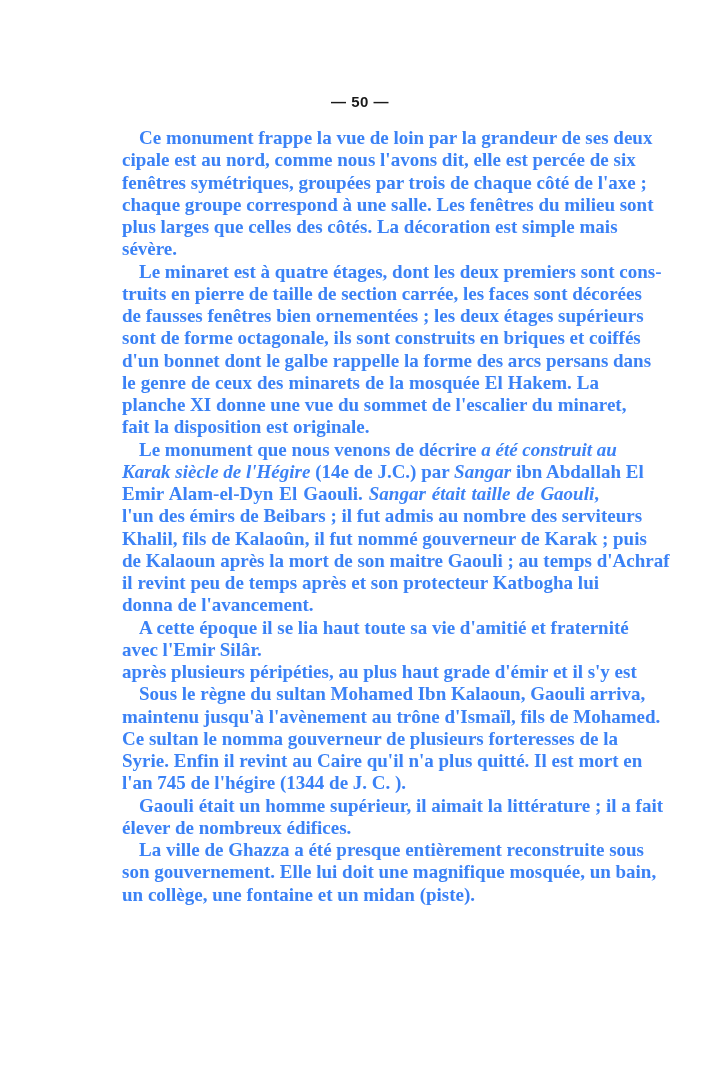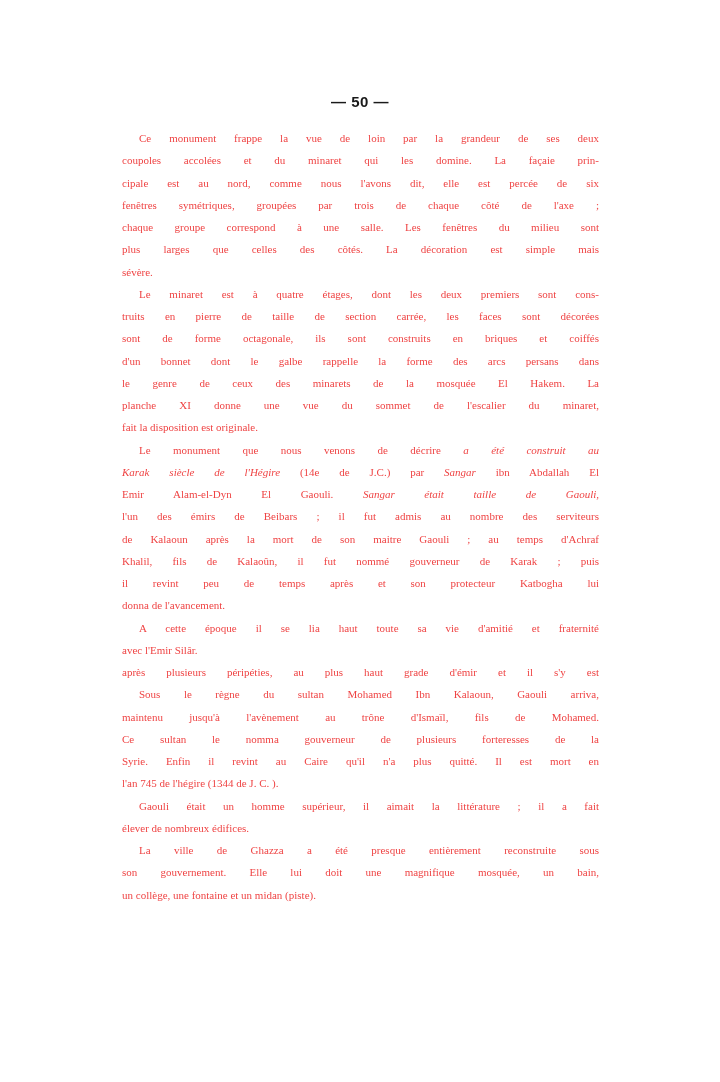--- a/index.html
+++ b/index.html
@@ -10,62 +10,62 @@
     font-family: "DejaVu Serif", "Liberation Serif", serif;
   }
   .page-number {
     position: absolute; top: 93px; left: 0; width: 720px; text-align: center;
     font-size: 15px; font-weight: bold; letter-spacing: 0.5px;
     font-family: Liberation Sans, sans-serif;
   }
   .body-text {
     position: absolute; left: 122px; top: 127px; width: 477px;
     font-family: "Liberation Serif", serif;
-    font-size: 11px; line-height: 22.25px;
-    font-weight: normal; color: #ef4444;
+    font-size: 19px; line-height: 22.25px;
+    font-weight: bold; color: #3b82f6;
   }
   .line {
     display: block; white-space: nowrap; text-align: justify; text-align-last: justify;
     height: 22.25px;
   }
   .line.last { text-align-last: left; }
   .line.indent { padding-left: 17px; }
   .it { font-style: italic; }
 </style>
 </head>
 <body>
 
 <div class="page">
   <div class="page-number">— 50 —</div>
   <div class="body-text" id="body-text">
       <div>
         <span class="line indent"><span>Ce monument frappe la vue de loin  par la grandeur  de ses deux</span></span>
-        <span class="line"><span>coupoles  accolées et  du minaret  qui les domine.  La façaie prin-</span></span>
         <span class="line"><span>cipale est au nord, comme nous  l'avons dit,  elle est  percée  de six</span></span>
         <span class="line"><span>fenêtres symétriques, groupées  par trois de  chaque  côté  de l'axe ;</span></span>
         <span class="line"><span>chaque  groupe  correspond à une salle.  Les fenêtres du milieu sont</span></span>
         <span class="line"><span>plus  larges  que  celles  des  côtés.  La  décoration  est  simple  mais</span></span>
         <span class="line last"><span>sévère.</span></span>
       </div>
       <div>
         <span class="line indent"><span>Le minaret est à quatre étages, dont les deux premiers sont cons-</span></span>
         <span class="line"><span>truits en  pierre de taille de section  carrée,  les faces  sont  décorées</span></span>
+        <span class="line"><span>de fausses fenêtres bien  ornementées ;  les  deux  étages  supérieurs</span></span>
         <span class="line"><span>sont de forme octagonale,  ils sont  construits en  briques  et  coiffés</span></span>
         <span class="line"><span>d'un bonnet dont le galbe rappelle la forme  des  arcs  persans  dans</span></span>
         <span class="line"><span>le  genre  de  ceux   des  minarets  de  la  mosquée  El  Hakem.  La</span></span>
         <span class="line"><span>planche XI  donne  une  vue  du  sommet  de  l'escalier du  minaret,</span></span>
         <span class="line last"><span>fait la disposition est originale.</span></span>
       </div>
       <div>
         <span class="line indent"><span>Le  monument  que  nous   venons  de décrire </span><span class="it">a été construit au</span></span>
         <span class="line"><span class="it">Karak siècle de l'Hégire</span><span> (14e de J.C.) par </span><span class="it">Sangar</span><span> ibn Abdallah El</span></span>
         <span class="line"><span>Emir Alam-el-Dyn El Gaouli.  </span><span class="it">Sangar  était taille de Gaouli</span><span>,</span></span>
         <span class="line"><span>l'un des émirs de  Beibars ;  il  fut admis  au  nombre  des  serviteurs</span></span>
+        <span class="line"><span>Khalil,  fils de Kalaoûn,  il fut nommé gouverneur  de  Karak ;  puis</span></span>
         <span class="line"><span>de Kalaoun après la mort de son maitre Gaouli ;  au  temps d'Achraf</span></span>
-        <span class="line"><span>Khalil,  fils de Kalaoûn,  il fut nommé gouverneur  de  Karak ;  puis</span></span>
         <span class="line"><span>il  revint  peu  de  temps  après  et   son  protecteur  Katbogha  lui</span></span>
         <span class="line last"><span>donna de l'avancement.</span></span>
       </div>
       <div>
         <span class="line indent"><span>A cette époque il se lia haut  toute sa  vie  d'amitié  et  fraternité</span></span>
         <span class="line last"><span>avec  l'Emir Silâr.</span></span>
       </div>
       <div>
         <span class="line"><span>après plusieurs péripéties,  au  plus  haut grade  d'émir et il s'y  est</span></span>
         <span class="line indent"><span>Sous  le règne du sultan Mohamed Ibn  Kalaoun,  Gaouli  arriva,</span></span>

